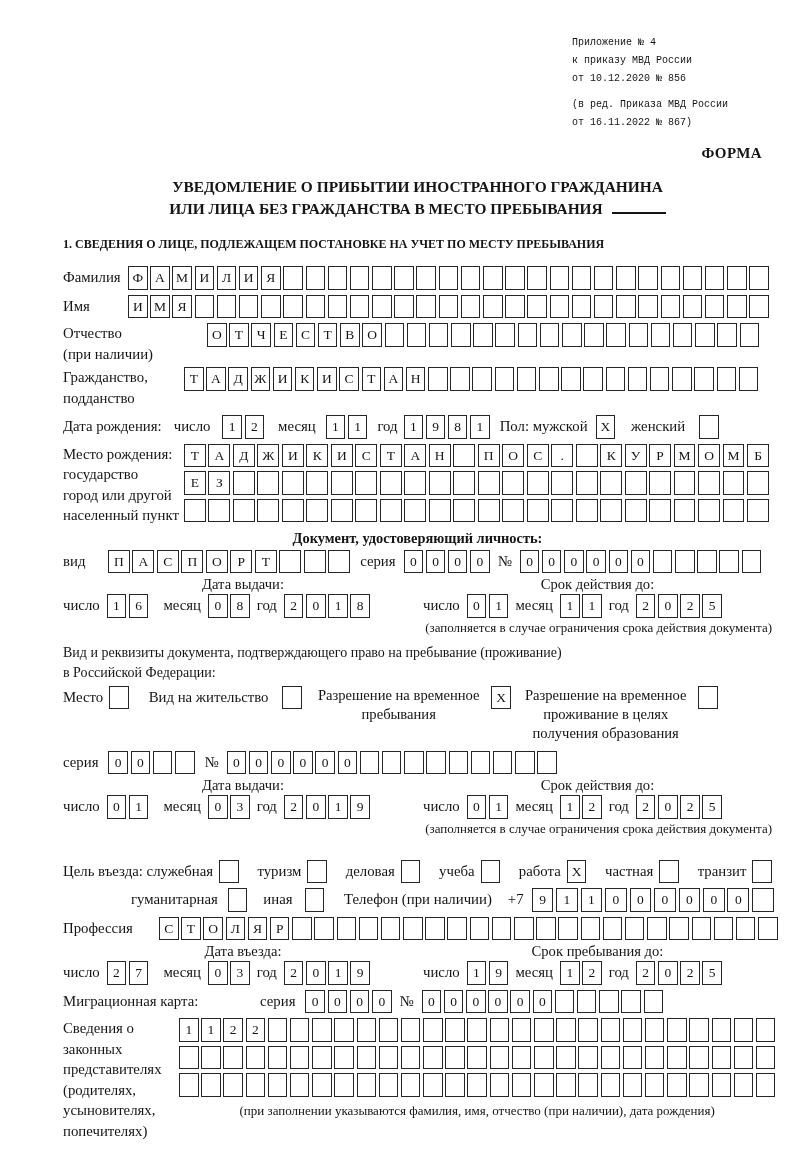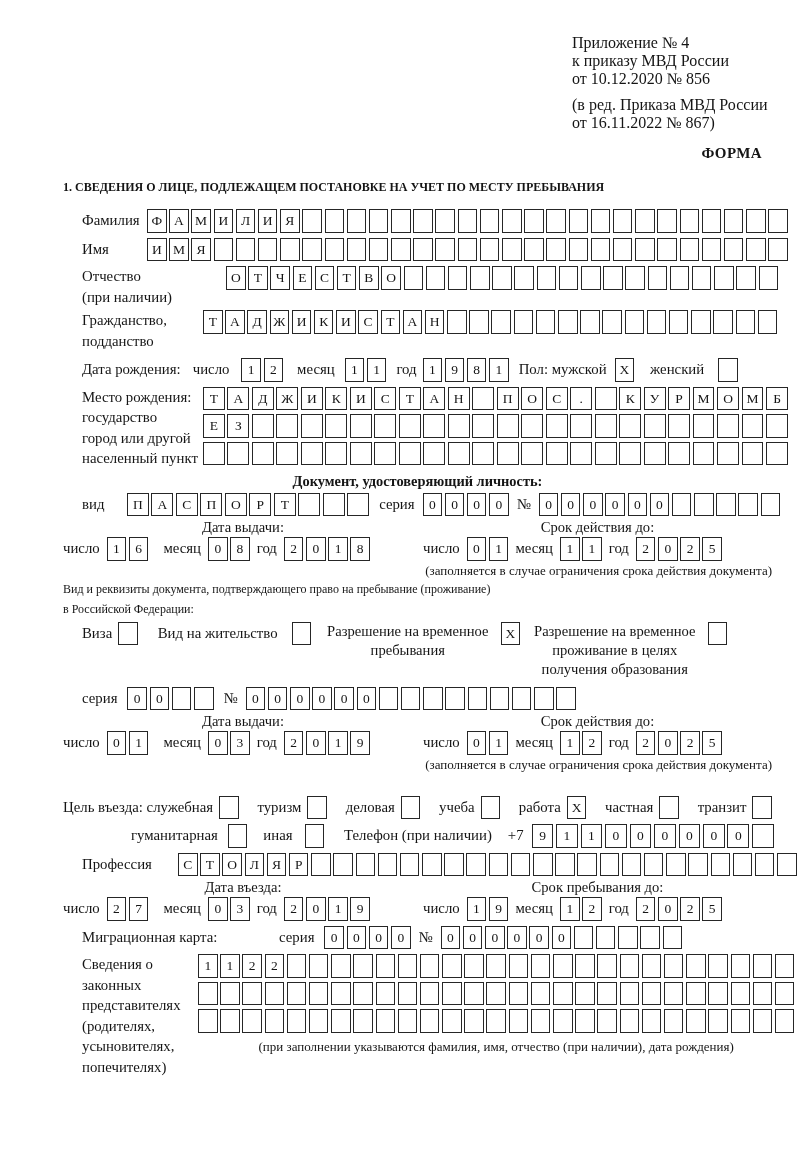--- a/index.html
+++ b/index.html
@@ -2,29 +2,29 @@
 <html lang="ru"><head>
 <meta charset="utf-8">
 <style>
   html,body{margin:0;padding:0;background:#e8e8e8;}
   .page{
     width:800px;height:1163px;margin:0 auto;background:#ffffff;color:#151515;
     font-family:"Liberation Serif","DejaVu Serif",serif;
     box-sizing:border-box;padding:34px 28px 0 63px;position:relative;overflow:hidden;
   }
   
-  .appendix{width:200px;margin-left:auto;font-size:16px;line-height:18px;}
+  .appendix{width:200px;margin-left:auto;font-size:10px;line-height:18px;font-family:Liberation Mono, monospace;}
   .appendix .amend{margin-top:8px;}
   .forma{text-align:right;font-weight:bold;font-size:15px;margin:13px 10px 0 0;letter-spacing:.4px;}
   
   .title{text-align:center;font-weight:bold;font-size:15.4px;line-height:21.5px;margin:14px 0 0 0;}
   .blank-line{display:inline-block;width:54px;border-bottom:2px solid #151515;height:13px;margin-left:9px;}
   .sec-heading{font-weight:bold;font-size:12px;margin-top:18px;}
   
-  .frow{display:flex;align-items:flex-start;margin-top:5px;margin-left:19px;}
+  .frow{display:flex;align-items:flex-start;margin-top:5px;}
   .mt14{margin-top:14px;} .mt8{margin-top:8px;} .mt7{margin-top:7px;} .mt3{margin-top:3px;}
   .lbl{font-size:14.8px;line-height:23.5px;flex:none;}
   .multi{line-height:20.5px;}
   .multi div{white-space:nowrap;}
   .w45{width:45px;} .w65{width:65px;} .w96{width:96px;} .w116{width:116px;} .w121{width:121px;} .w137{width:137px;} .w144{width:144px;}
   .g6{margin-left:6px;} .g8{margin-left:8px;} .g10{margin-left:10px;} .g12{margin-left:12px;} .g14{margin-left:14px;} .g16{margin-left:16px;} .g20{margin-left:20px;} .g60{margin-left:60px;} .ml68{margin-left:68px;}
   
   .cells{display:flex;gap:2.7px;flex:none;}
   .cell{
     flex:none;width:19.5px;height:23.5px;box-sizing:border-box;border:1.7px solid #262626;
@@ -38,21 +38,21 @@
   
   .dates-head{display:flex;margin-top:3px;font-size:14.6px;}
   .dh-left{width:360px;text-align:center;flex:none;}
   .dh-right{flex:1;text-align:center;}
   .dates-row{display:flex;margin-top:1px;}
   .dgroup{display:flex;gap:7px;align-items:flex-start;}
   .dg-left{width:360px;flex:none;}
   .note{font-size:13px;margin-top:2px;}
   .note.right{text-align:right;}
   .note.center{text-align:center;}
-  .para{font-size:12px;line-height:20px;}
+  .para{font-size:14px;line-height:20px;margin-top:7px;}
   
   .vlab{text-align:center;font-size:14.6px;line-height:19px;flex:none;}
   .prow{display:flex;align-items:flex-start;justify-content:space-between;margin-top:23px;}
   .pair{display:flex;gap:6px;align-items:flex-start;}
   .reps-right{display:flex;flex-direction:column;gap:4px;flex:1;}
 </style>
 </head>
 <body>
 
 <div class="page">
@@ -60,20 +60,24 @@
   <div class="appendix">
     <div>Приложение № 4</div>
     <div>к приказу МВД России</div>
     <div>от 10.12.2020 № 856</div>
     <div class="amend">(в ред. Приказа МВД России</div>
     <div>от 16.11.2022 № 867)</div>
   </div>
 
   <div class="forma">ФОРМА</div>
 
+  <div class="title">
+    <div>УВЕДОМЛЕНИЕ О ПРИБЫТИИ ИНОСТРАННОГО ГРАЖДАНИНА</div>
+    <div><span>ИЛИ ЛИЦА БЕЗ ГРАЖДАНСТВА В МЕСТО ПРЕБЫВАНИЯ</span><span class="blank-line"></span></div>
+  </div>
 
   <div class="sec-heading">1. СВЕДЕНИЯ О ЛИЦЕ, ПОДЛЕЖАЩЕМ ПОСТАНОВКЕ НА УЧЕТ ПО МЕСТУ ПРЕБЫВАНИЯ</div>
 
   <div class="frow mt14">
     <span class="lbl w65">Фамилия</span>
     <span class="cells">
         <span class="cell">Ф</span>
         <span class="cell">А</span>
         <span class="cell">М</span>
         <span class="cell">И</span>
@@ -411,21 +415,21 @@
     </span>
   </div>
   <div class="note right">(заполняется в случае ограничения срока действия документа)</div>
 
   <div class="para">
     <div>Вид и реквизиты документа, подтверждающего право на пребывание (проживание)</div>
     <div>в Российской Федерации:</div>
   </div>
 
   <div class="frow mt3">
-    <span class="lbl">Виза</span>
+    <span class="lbl">Место</span>
     <span class="cells g6">
         <span class="cell"></span>
       </span>
     <span class="lbl g20">Вид на жительство</span>
     <span class="cells g14">
         <span class="cell"></span>
       </span>
     <span class="vlab g16">
       <div>Разрешение на временное</div>
       <div>пребывания</div>

